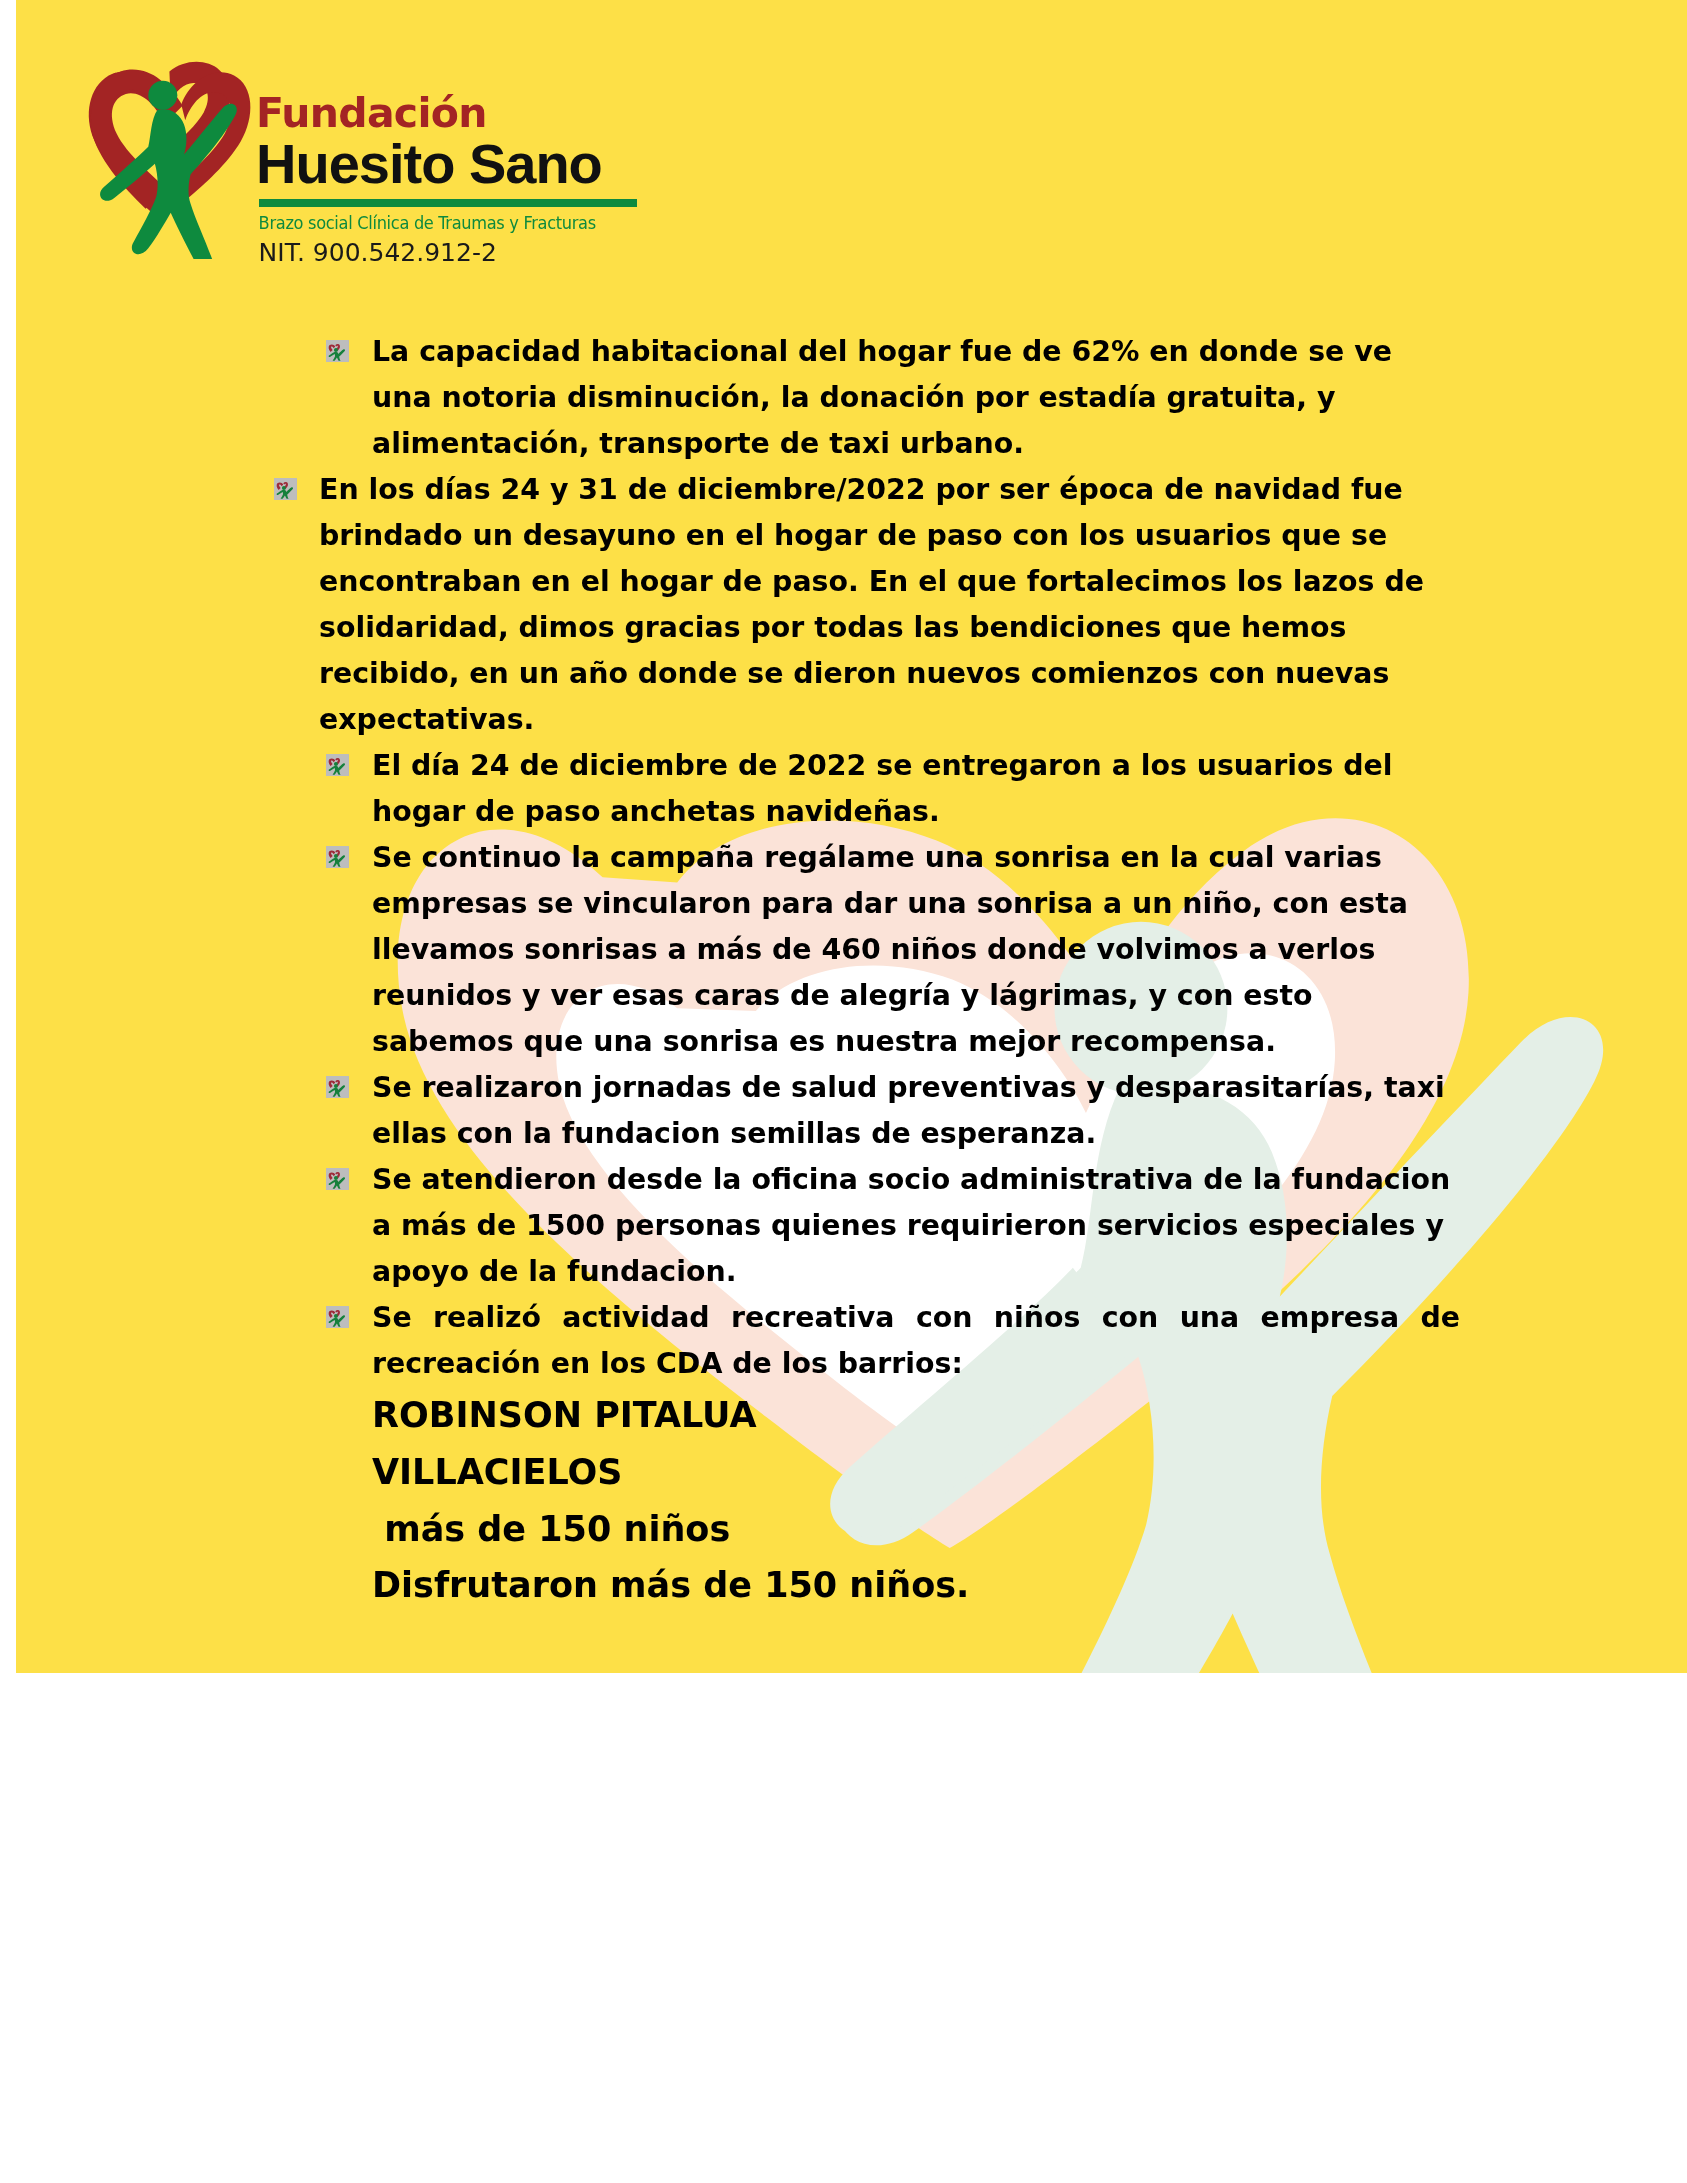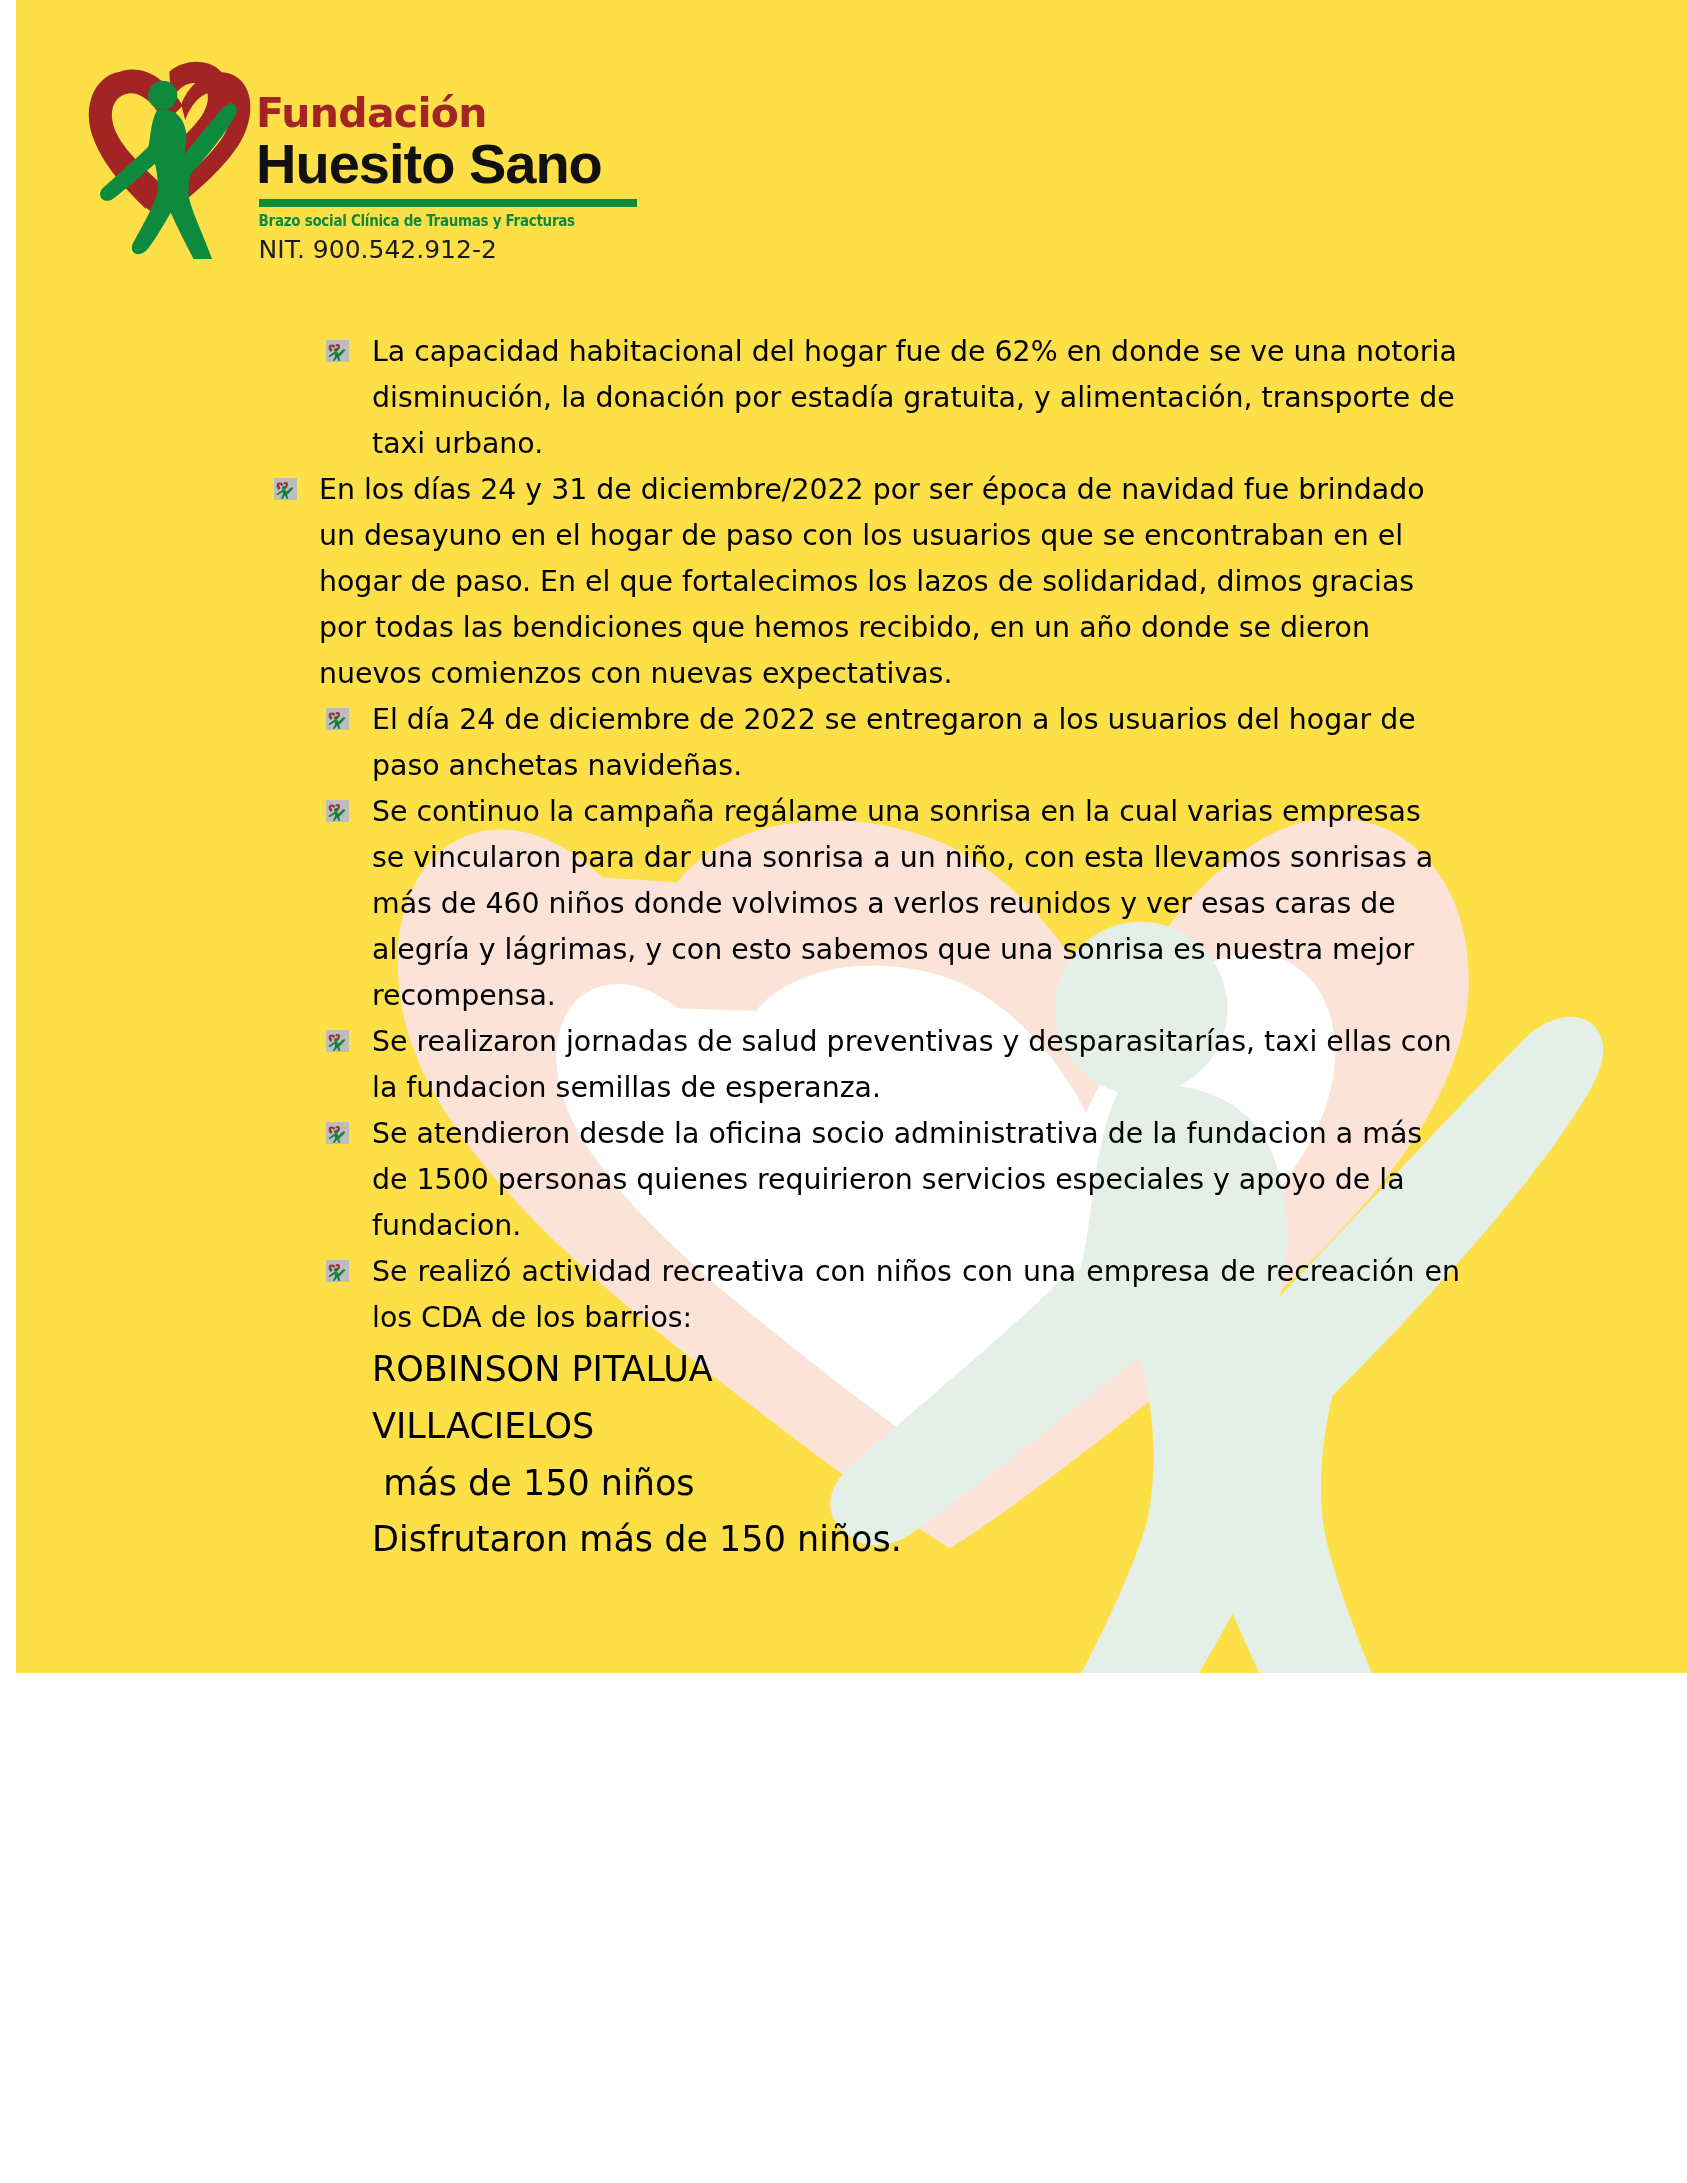--- a/index.html
+++ b/index.html
@@ -76,22 +76,22 @@
   }
   .logo-rule {
     margin-top: 5.3px;
     margin-left: 2.6px;
     width: 378px;
     height: 7.3px;
     background: #0E8A3E;
   }
   .logo-line3 {
     font-family: "DejaVu Sans Condensed", "DejaVu Sans", "Liberation Sans", sans-serif;
-    font-size: 15px;
-    font-weight: 700;
+    font-size: 18px;
+    font-weight: 400;
     color: #0E8A3E;
     letter-spacing: -0.3px;
     margin-top: 5.3px;
     margin-left: 2.6px;
     white-space: nowrap;
   }
   .logo-line4 {
     font-family: "DejaVu Sans", "Liberation Sans", sans-serif;
     font-size: 25px;
     font-weight: 400;
@@ -114,20 +114,21 @@
     list-style: none;
     margin: 0;
     padding: 0;
   }
   .bullet-item {
     position: relative;
     font-size: 28.4px;
     line-height: 1.62;
     color: #000000;
     margin: 0 0 0 0;
+    font-weight: bold;
   }
   
   .level-1 {
     margin-left: 258px;
     padding-left: 45px;
     width: 1138px;
   }
   
   .level-2 {
     margin-left: 310px;

